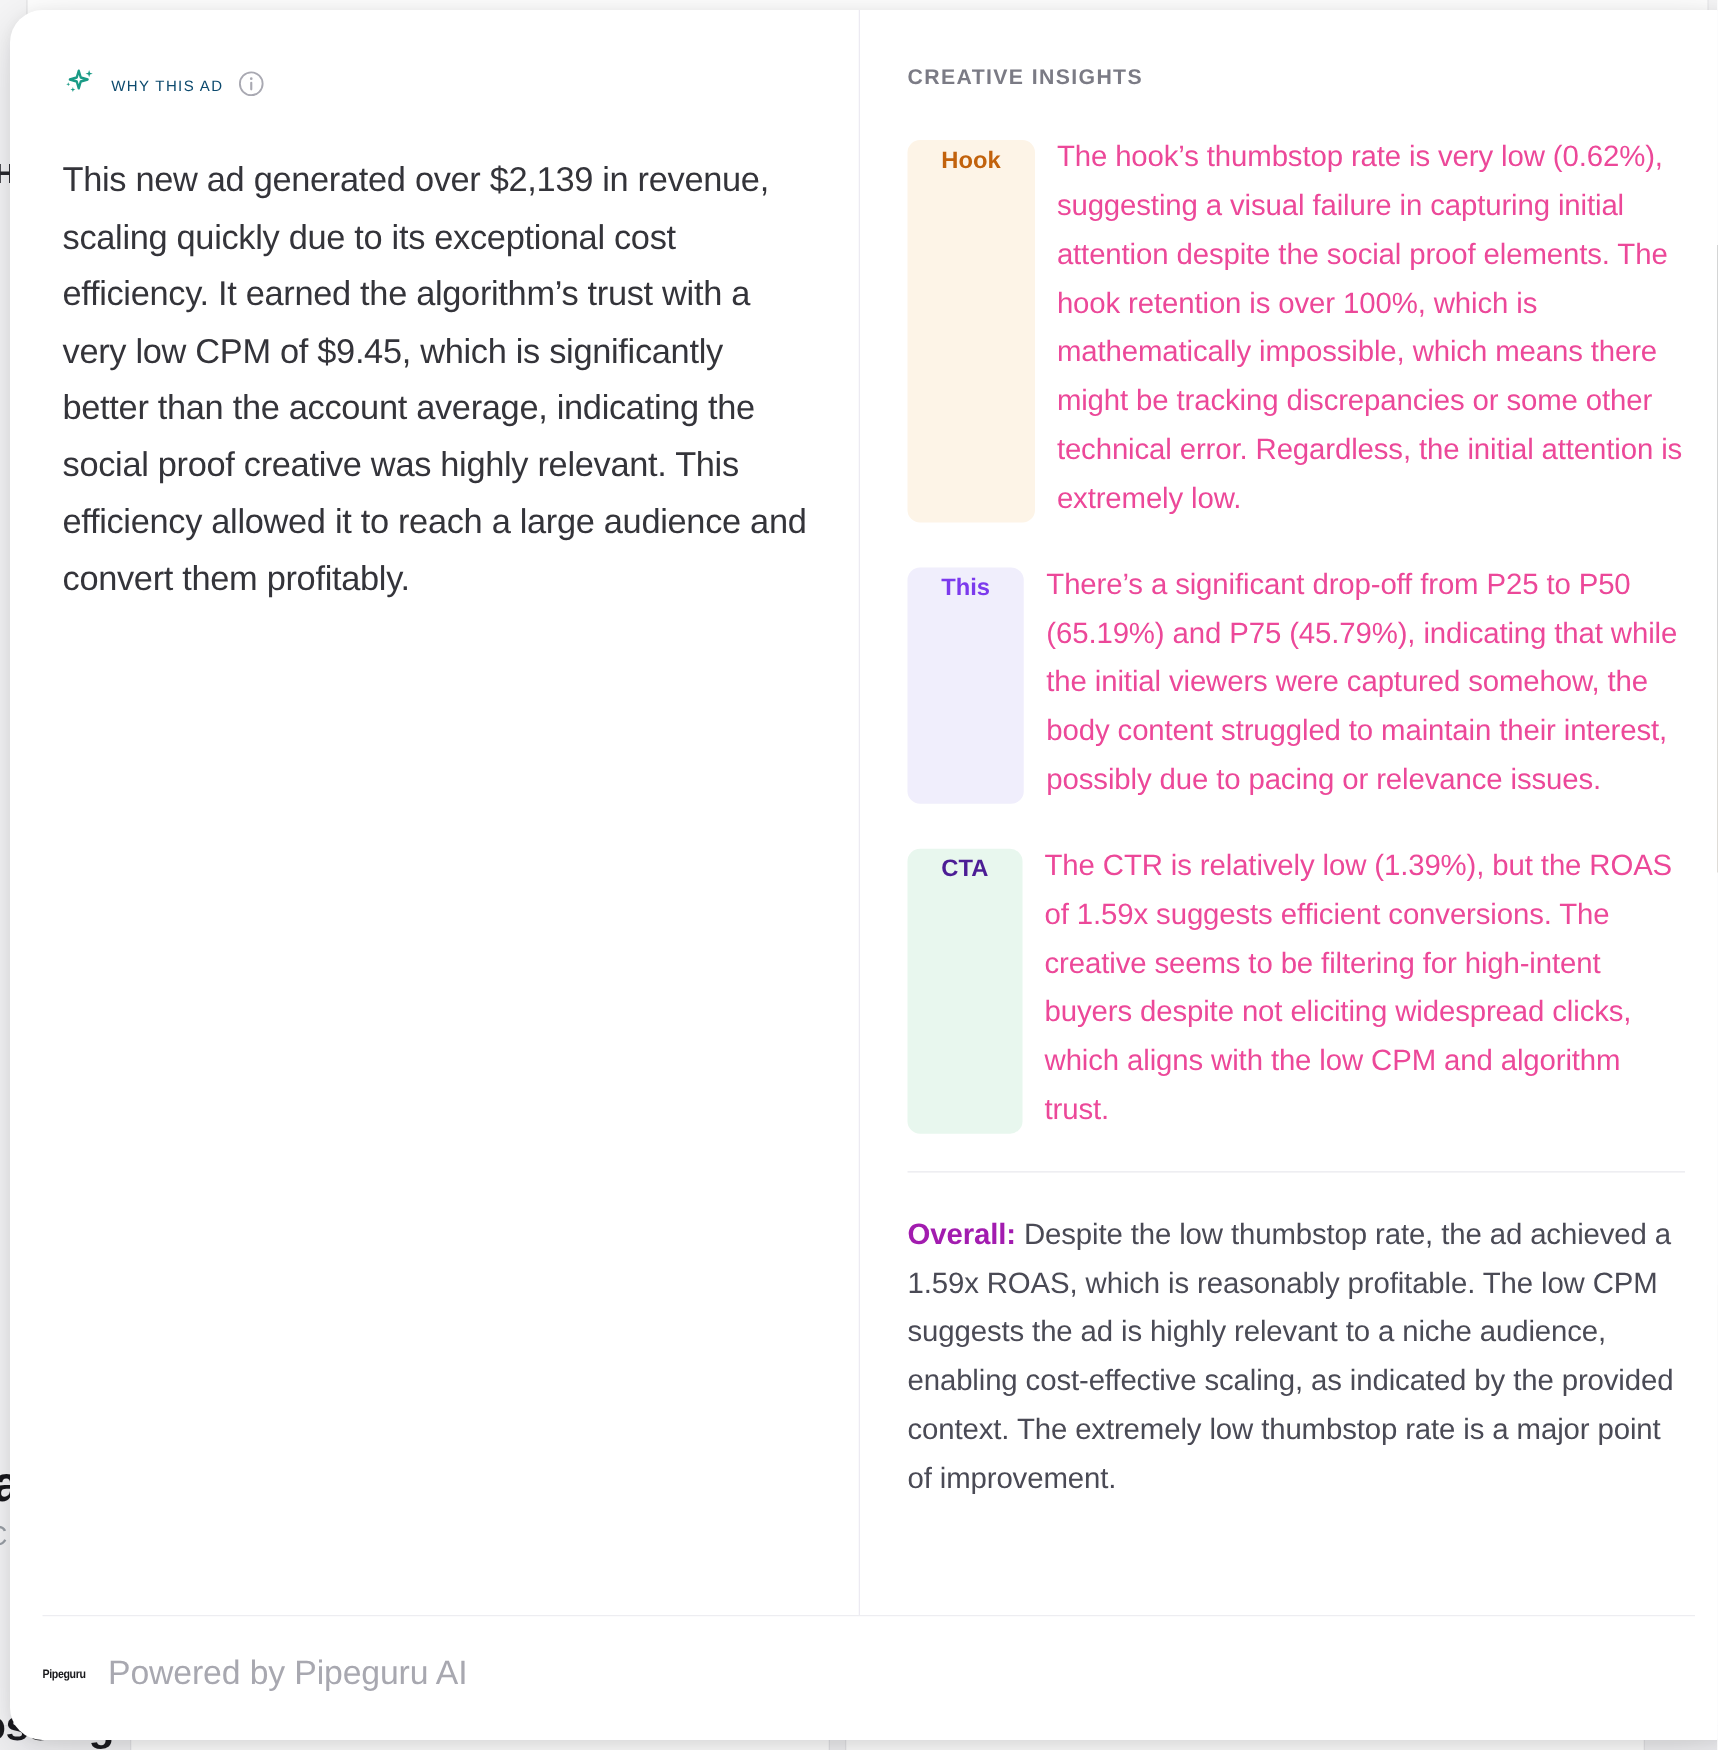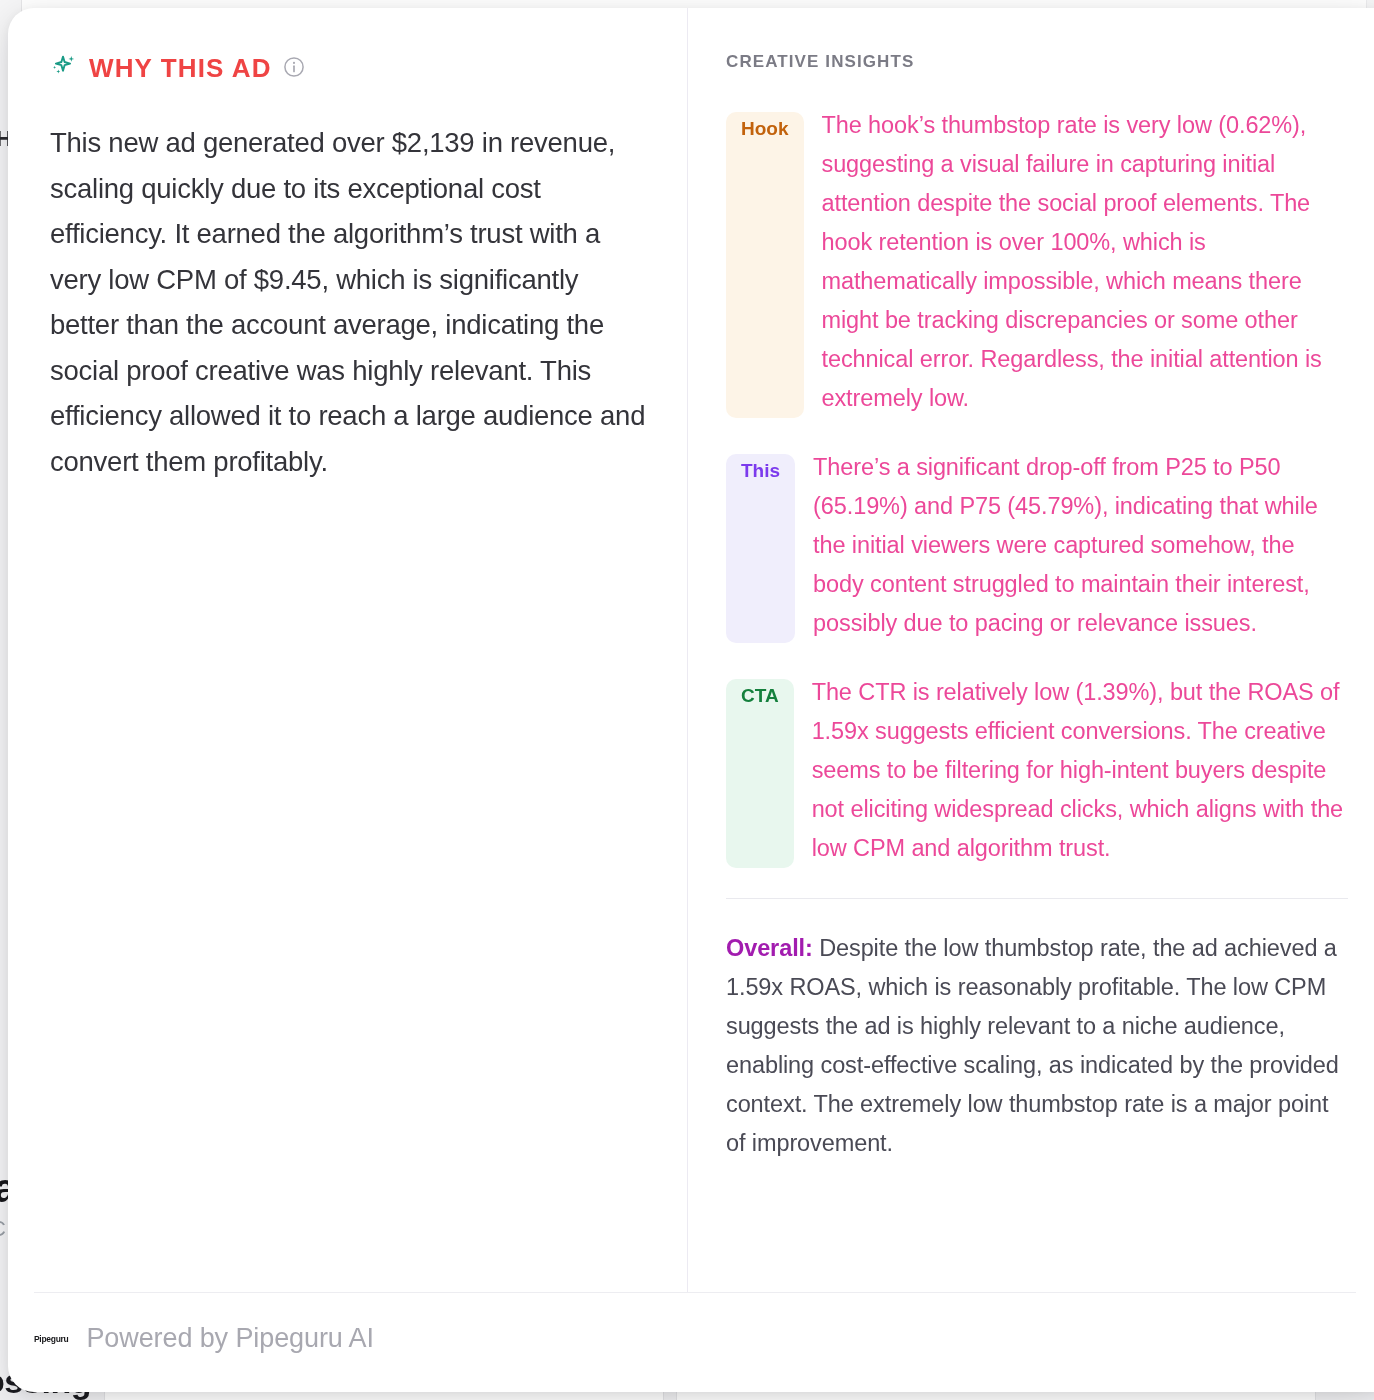--- a/index.html
+++ b/index.html
@@ -145,24 +145,24 @@
   .why-head {
     display: flex;
     align-items: center;
     gap: 11px;
     margin-bottom: 36px;
   }
 
   .sparkle-icon { display: block; }
 
   .why-title {
-    font-size: 26px;
-    font-weight: 700;
+    font-size: 12px;
+    font-weight: 400;
     letter-spacing: 1.1px;
-    color: #ef4444;
+    color: #0c4a6e;
   }
 
   .info-icon { display: block; margin-top: 1px; }
 
   .why-paragraph {
     font-size: 27.5px;
     line-height: 45.5px;
     color: #34343a;
     letter-spacing: -0.25px;
     max-width: 605px;
@@ -193,29 +193,29 @@
   .insight-row {
     display: flex;
     gap: 18px;
     margin-bottom: 30px;
   }
 
   .badge {
     flex: 0 0 auto;
     font-size: 19px;
     font-weight: 700;
-    padding: 7px 15px 8px;
+    padding: 7px 27px 8px;
     border-radius: 10px;
     line-height: 1;
     margin-top: 6px;
     white-space: nowrap;
   }
   .badge-hook { color: #c2620c; background: #fdf4e7; }
   .badge-body { color: #7c3aed; background: #f0eefc; }
-  .badge-cta  { color: #15803d; background: #e8f7ee; }
+  .badge-cta  { color: #4c1d95; background: #e8f7ee; }
 
   .insight-text {
     font-size: 23.5px;
     line-height: 39px;
     color: #ec4899;
     letter-spacing: -0.1px;
   }
 
   .hr-rule {
     height: 1px;

